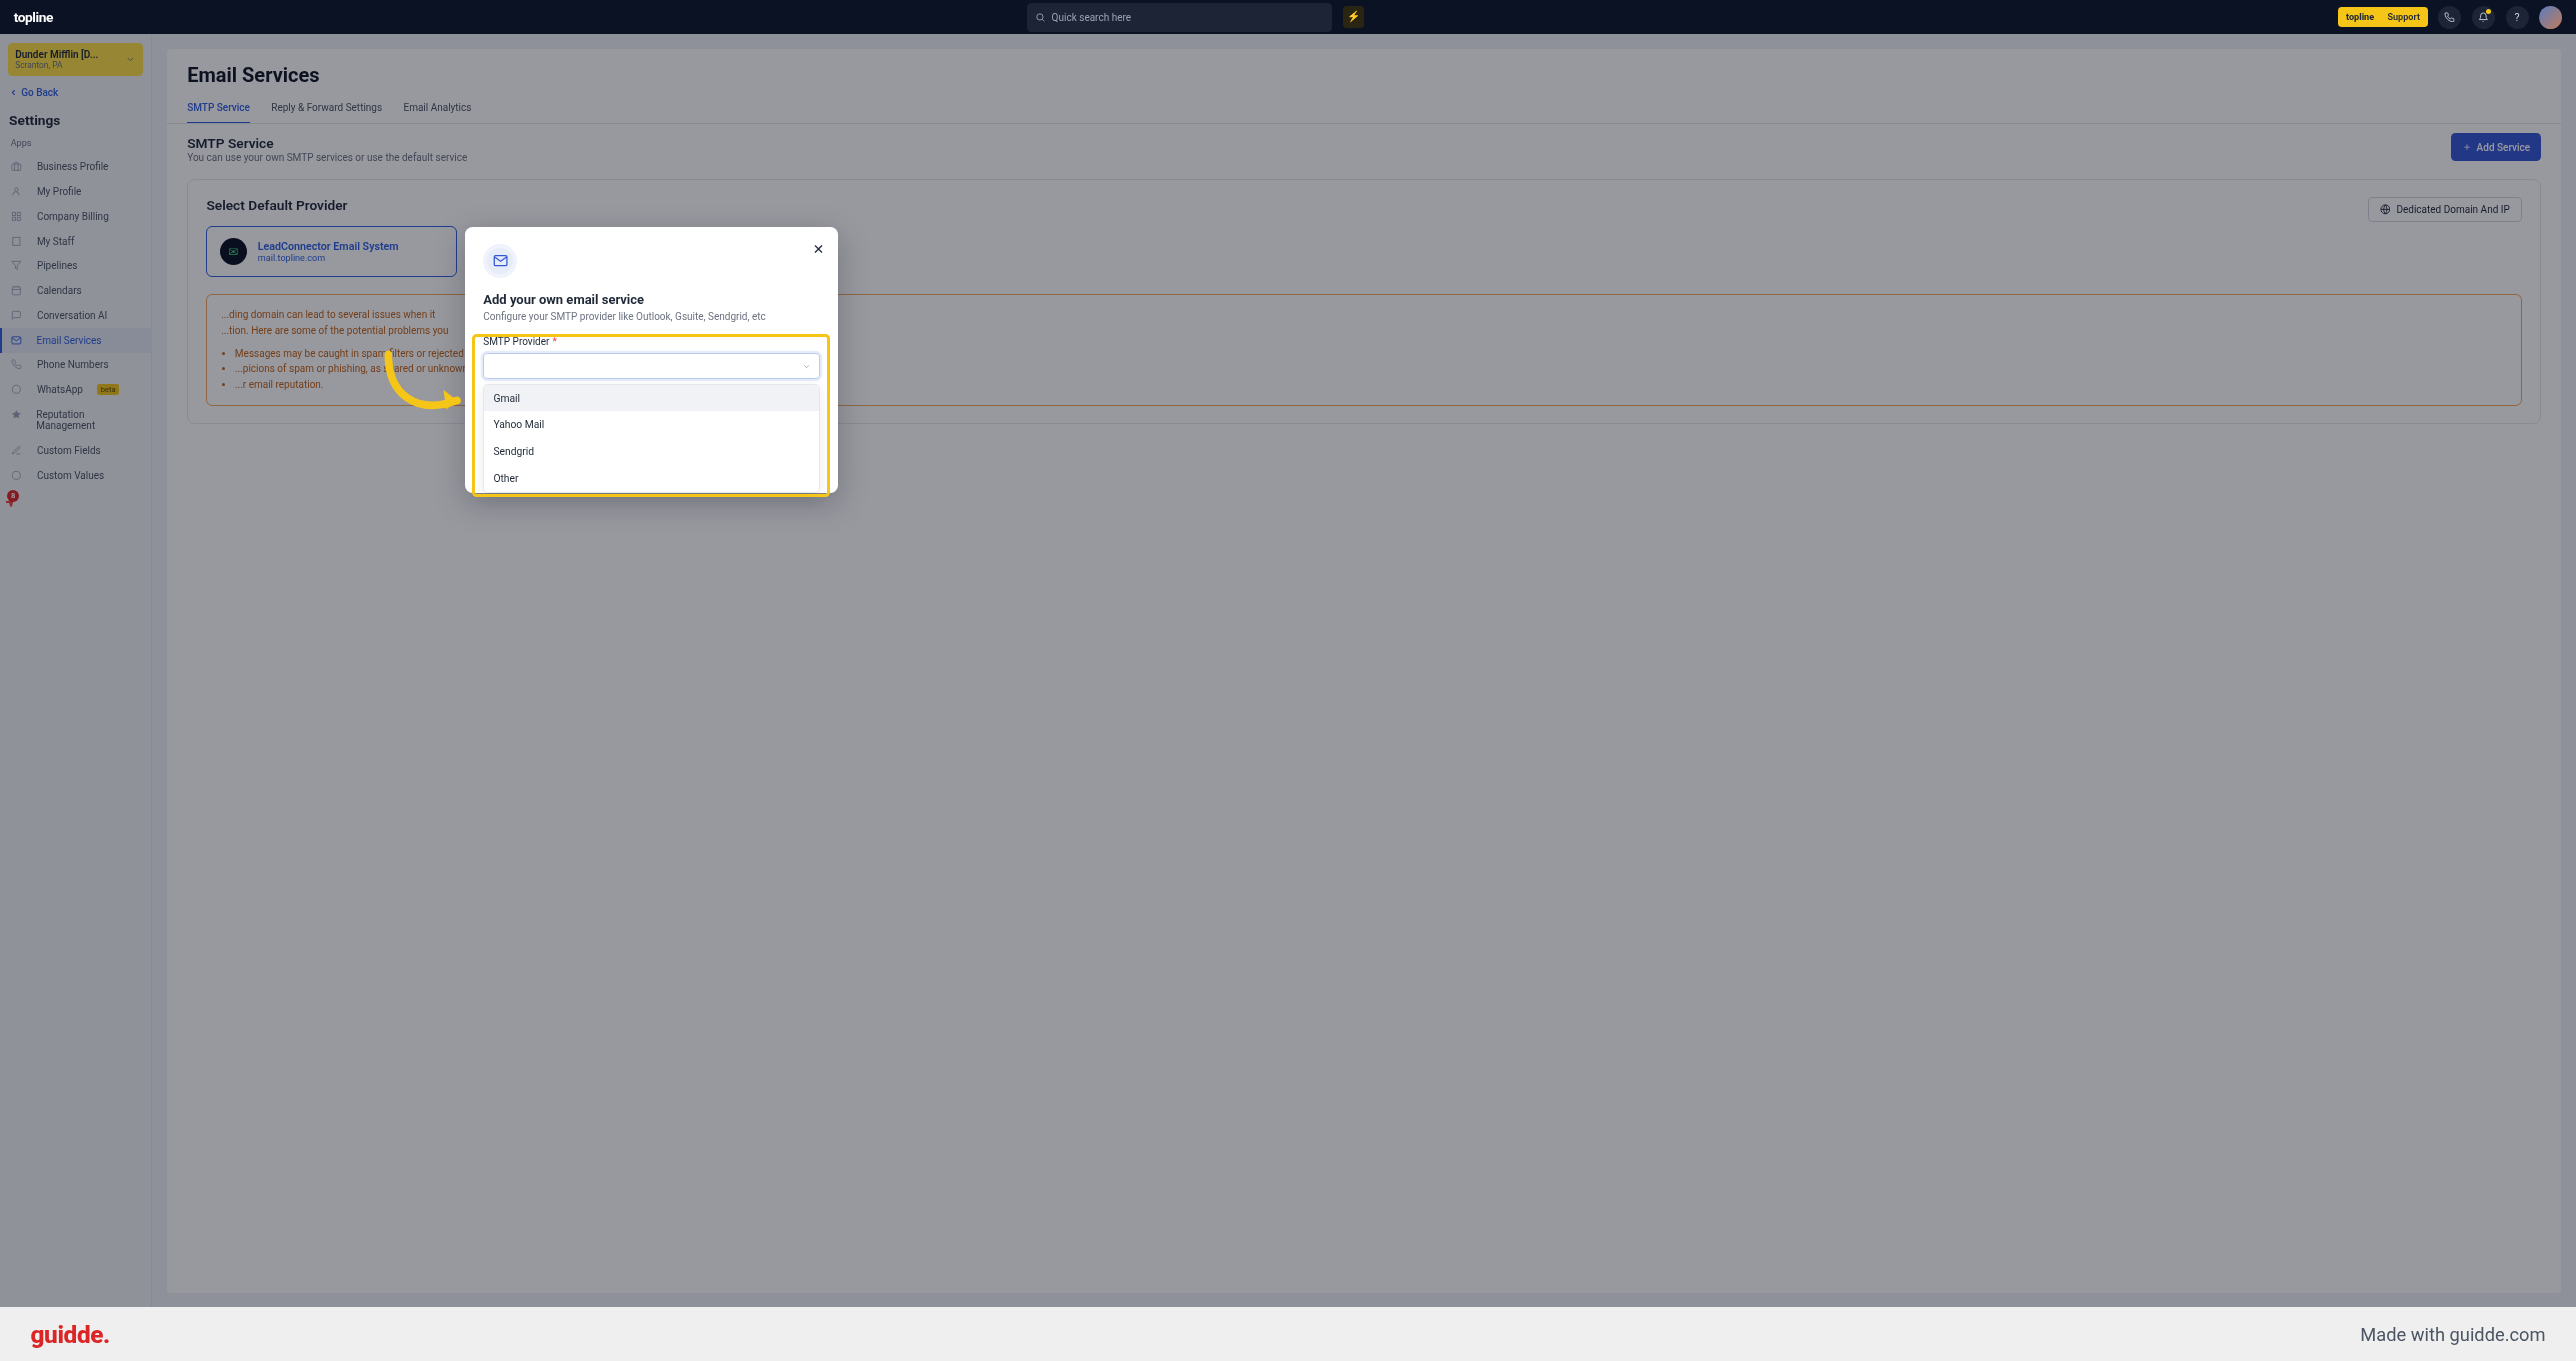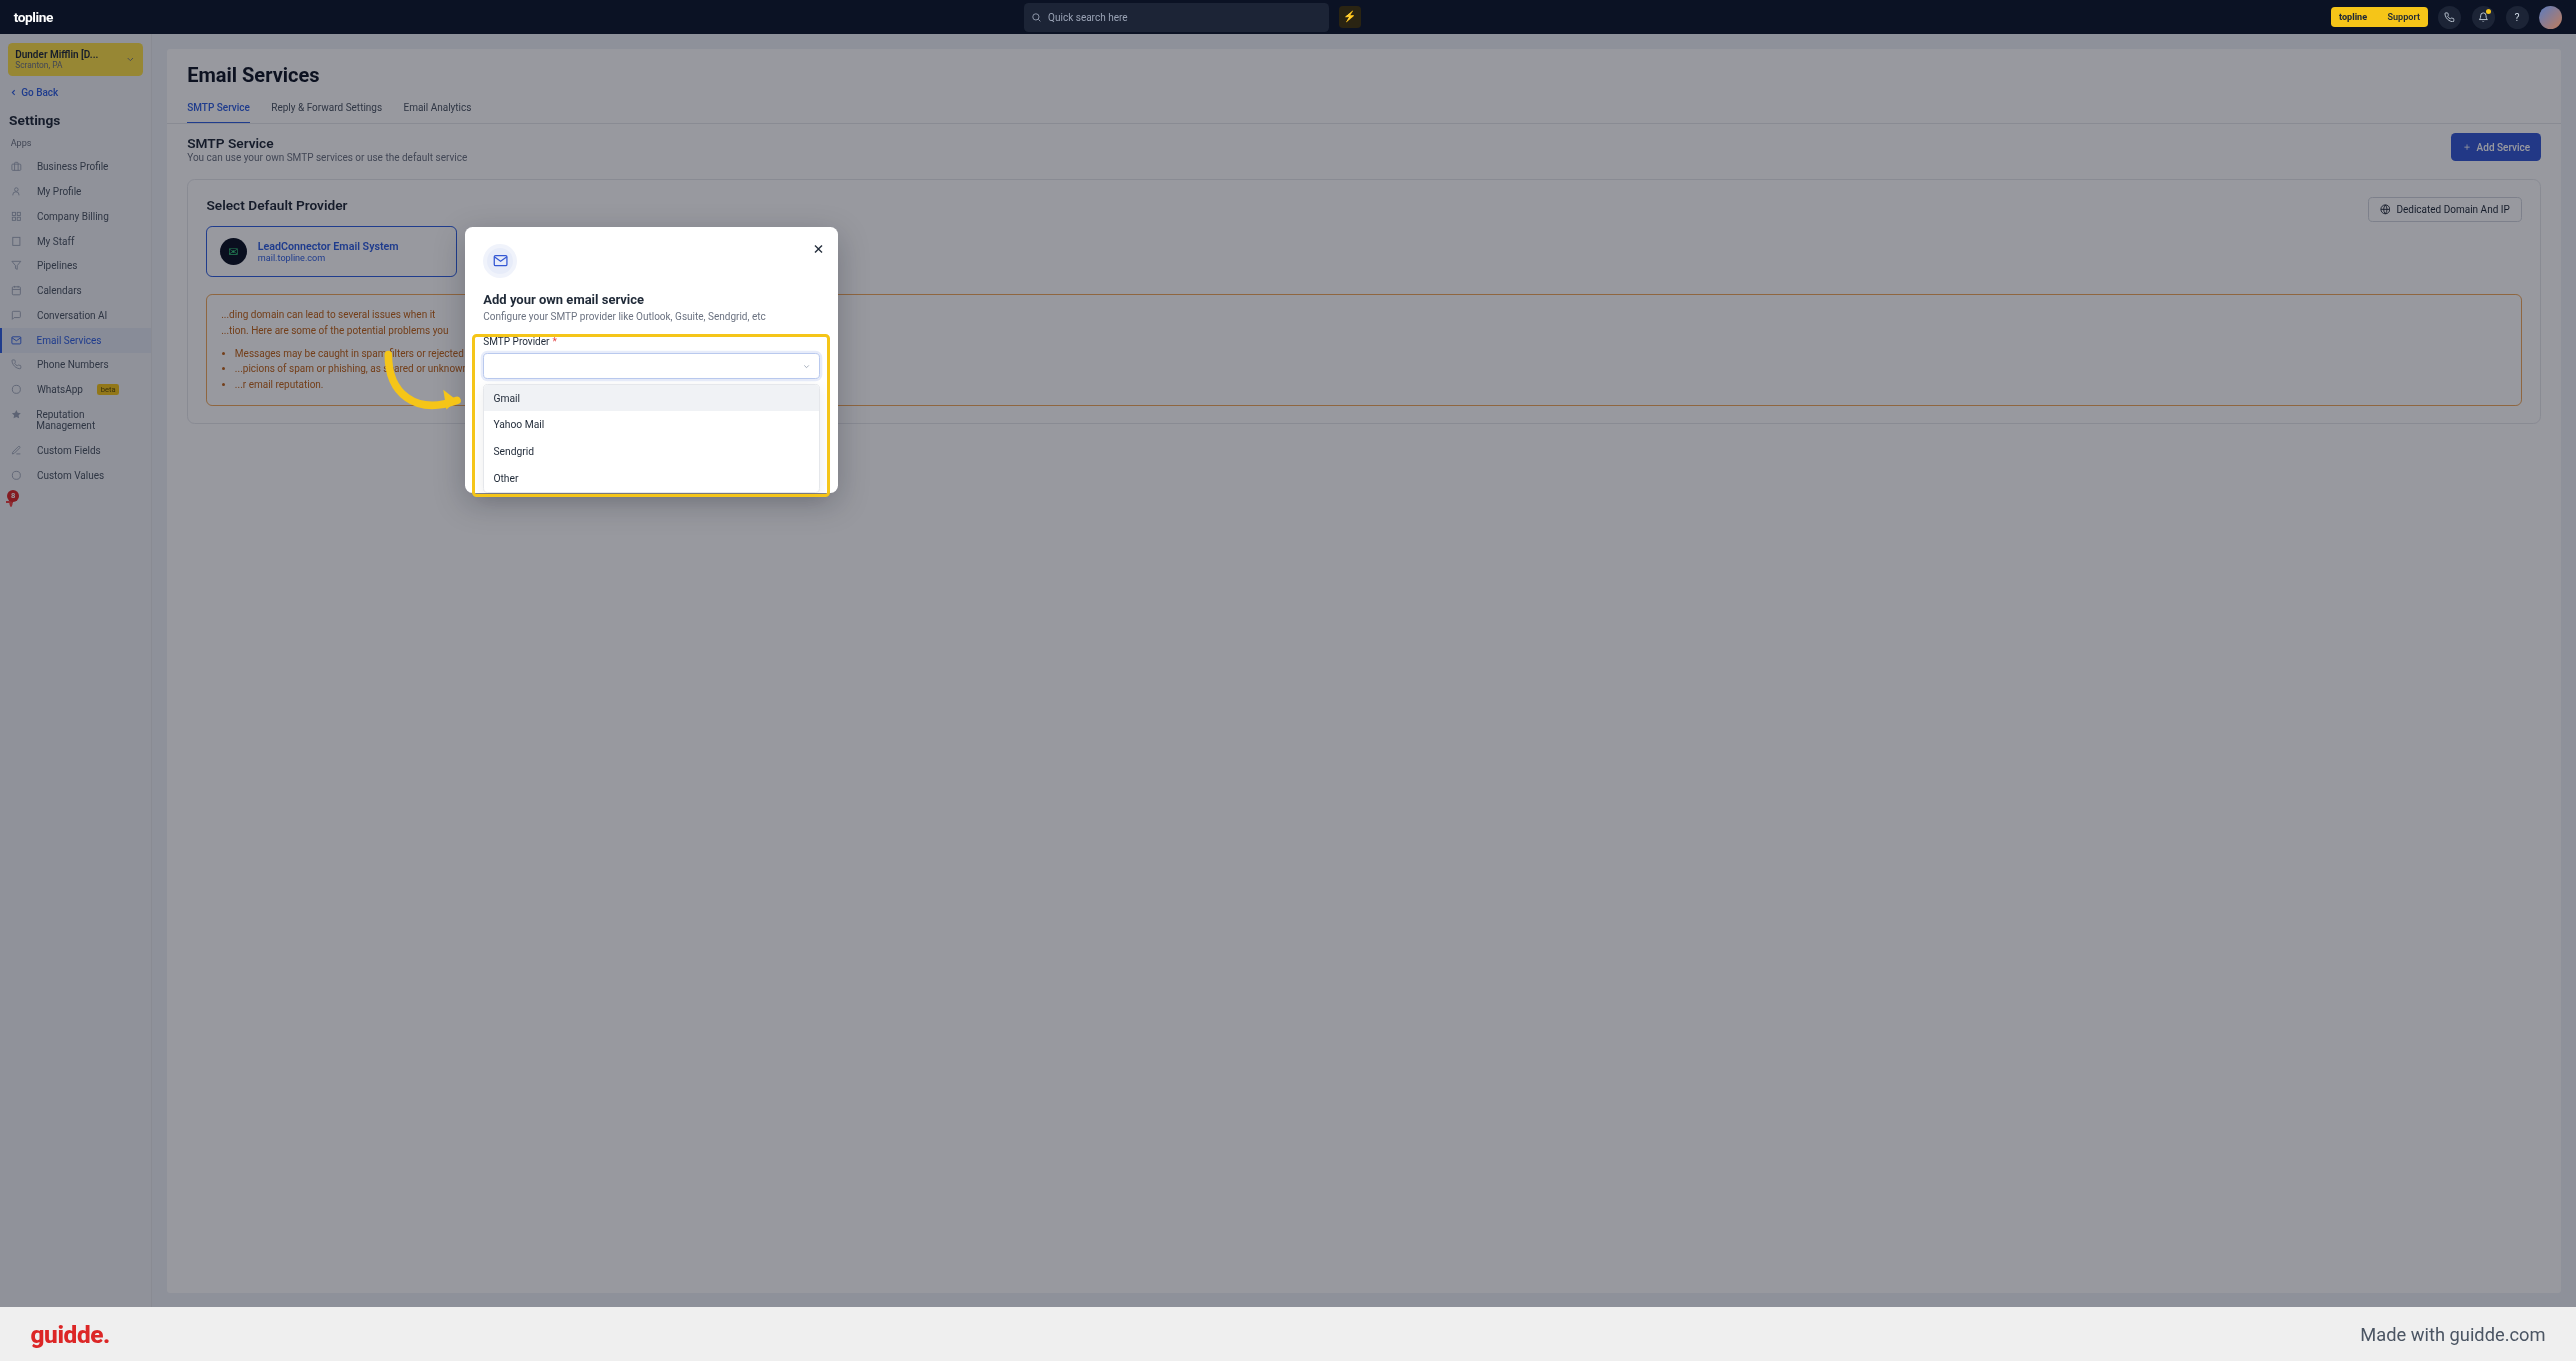--- a/index.html
+++ b/index.html
@@ -133,21 +133,21 @@
       <span style="font-size:10px;">Quick search here</span>
     </div>
     <span class="kbd">Ctrl + K</span>
   </div>
   <div class="bolt-btn">
     <span>⚡</span>
   </div>
   <div class="spacer-flex"></div>
   <div class="support-btn">
     <span class="bold">topline</span>
-    <span style="margin-left:18px;">Support</span>
+    <span style="margin-left:11px;">Support</span>
   </div>
   <div class="circle-btn">
     <span>
       <svg width="10.7" height="10.7" viewBox="0 0 24 24" fill="none" stroke="currentColor" stroke-width="2">
           <path d="M22 16.92v3a2 2 0 0 1-2.18 2 19.79 19.79 0 0 1-8.63-3.07 19.5 19.5 0 0 1-6-6A19.79 19.79 0 0 1 2.12 4.18 2 2 0 0 1 4.11 2h3a2 2 0 0 1 2 1.72c.12.81.3 1.6.54 2.36a2 2 0 0 1-.45 2.11L8 9.4a16 16 0 0 0 6 6l1.21-1.21a2 2 0 0 1 2.11-.45c.76.24 1.55.42 2.36.54A2 2 0 0 1 22 16.92z"></path>
         </svg>
     </span>
   </div>
   <div class="circle-btn">
     <span>

